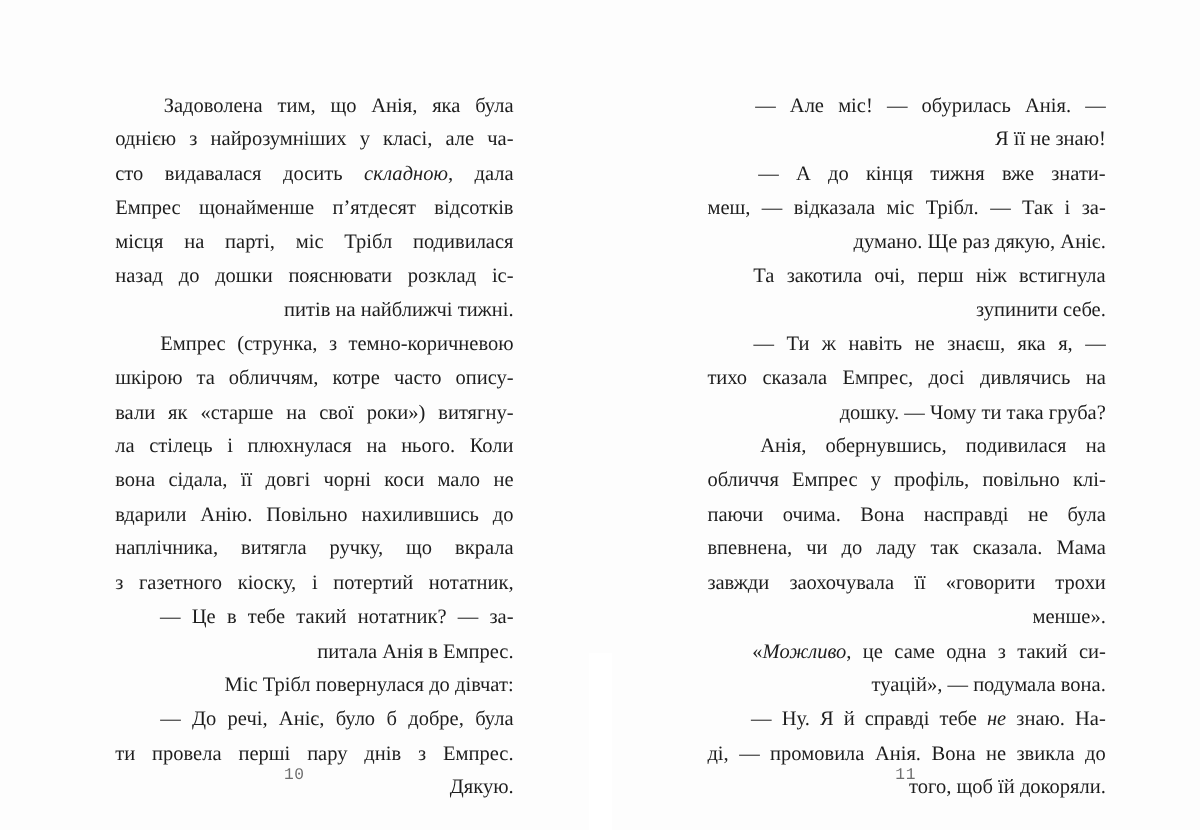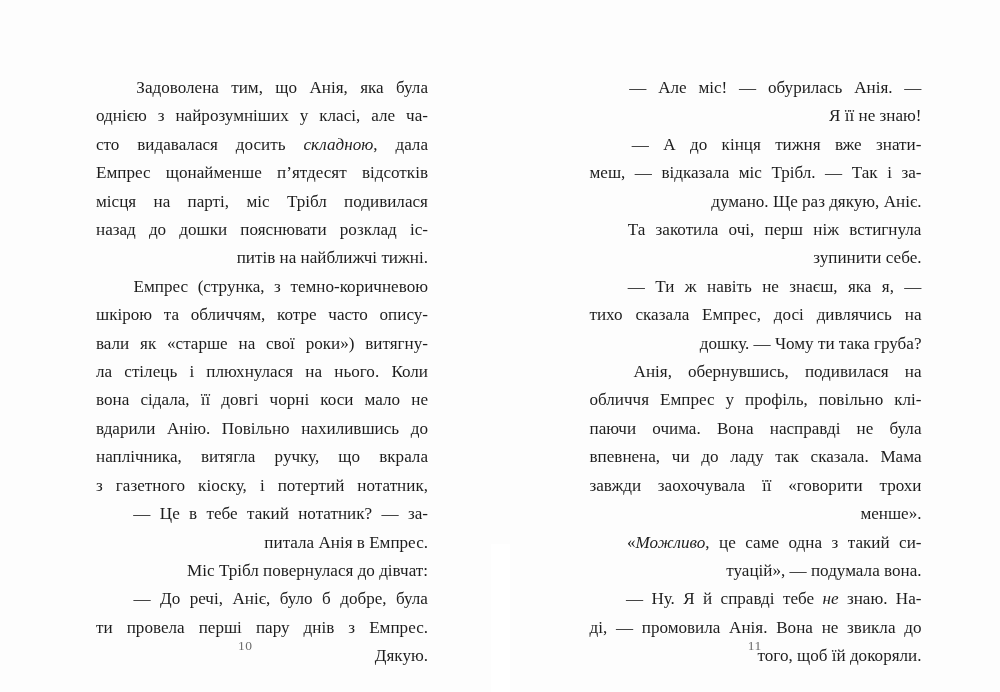--- a/index.html
+++ b/index.html
@@ -58,21 +58,21 @@
   }
 
   .folio {
     position: absolute;
     bottom: 38px;
     width: 100%;
     text-align: center;
     font-size: 13.5px;
     color: #6e6e6e;
     letter-spacing: 0.5px;
-    font-family: Liberation Serif, serif;
+    font-family: Liberation Mono, monospace;
   }
 
   
   .jline {
     display: flex;
     justify-content: space-between;
     white-space: pre;
   }
   .jline.ragged {
     justify-content: flex-end;

